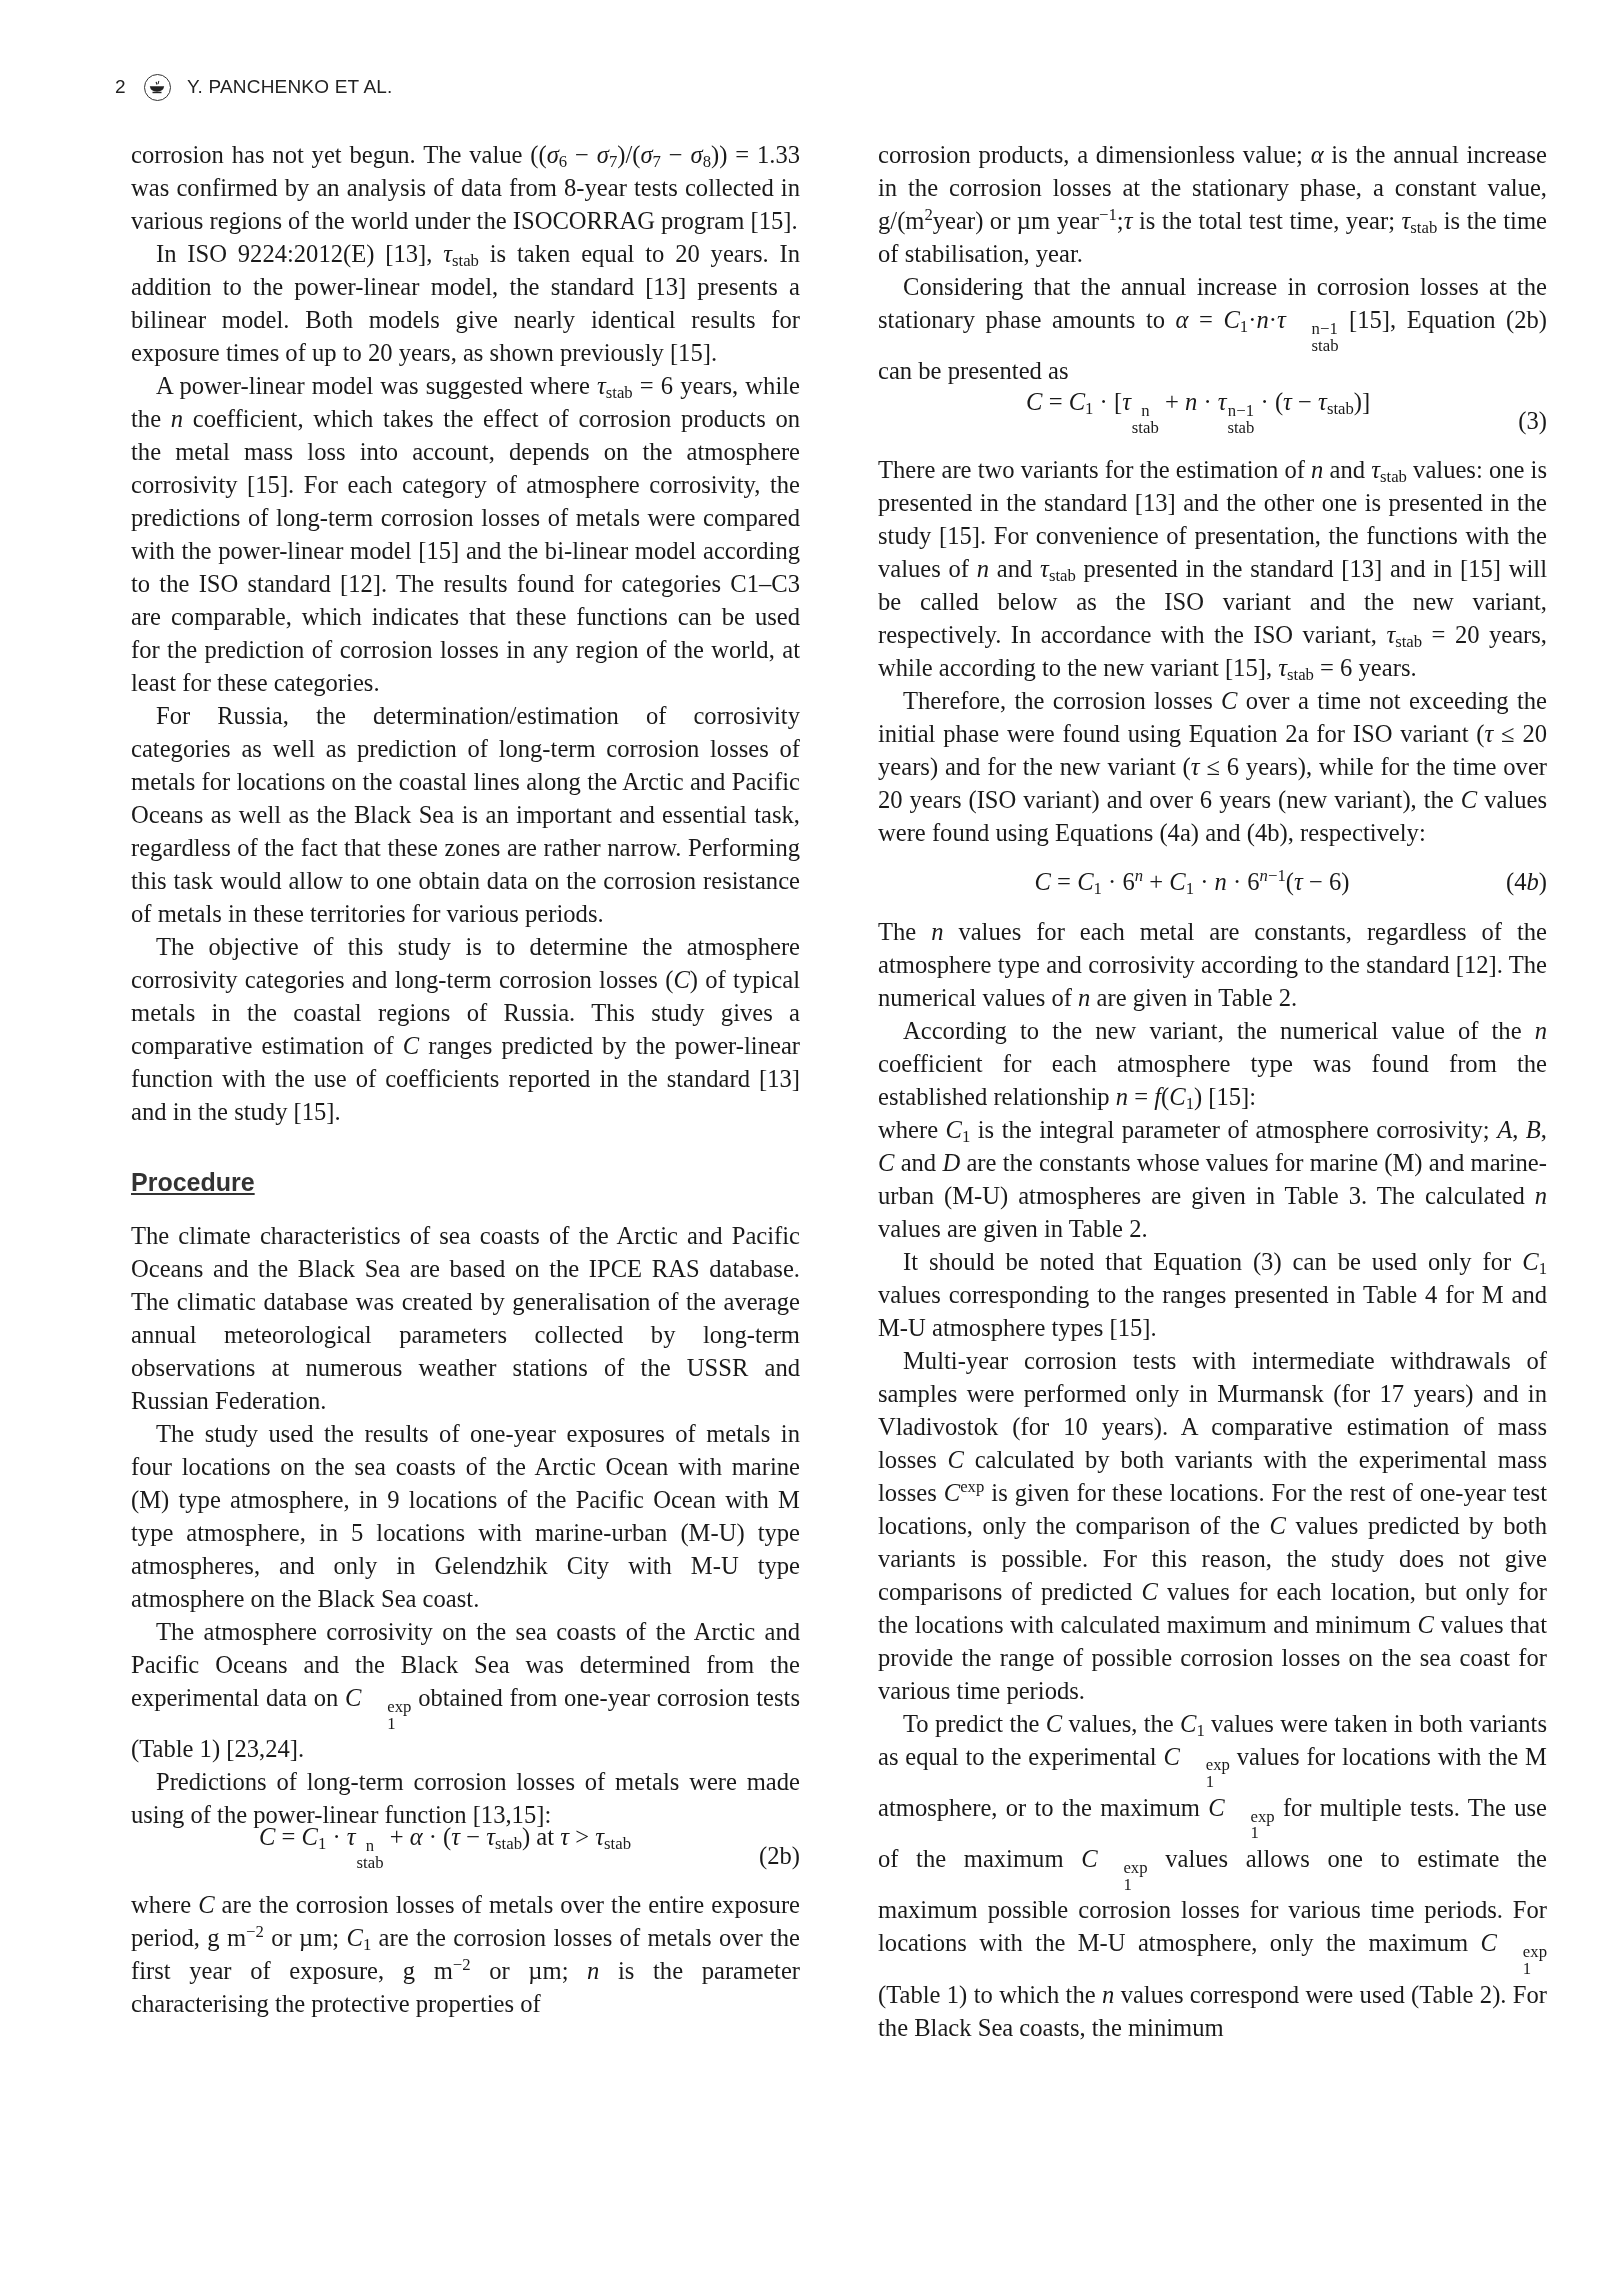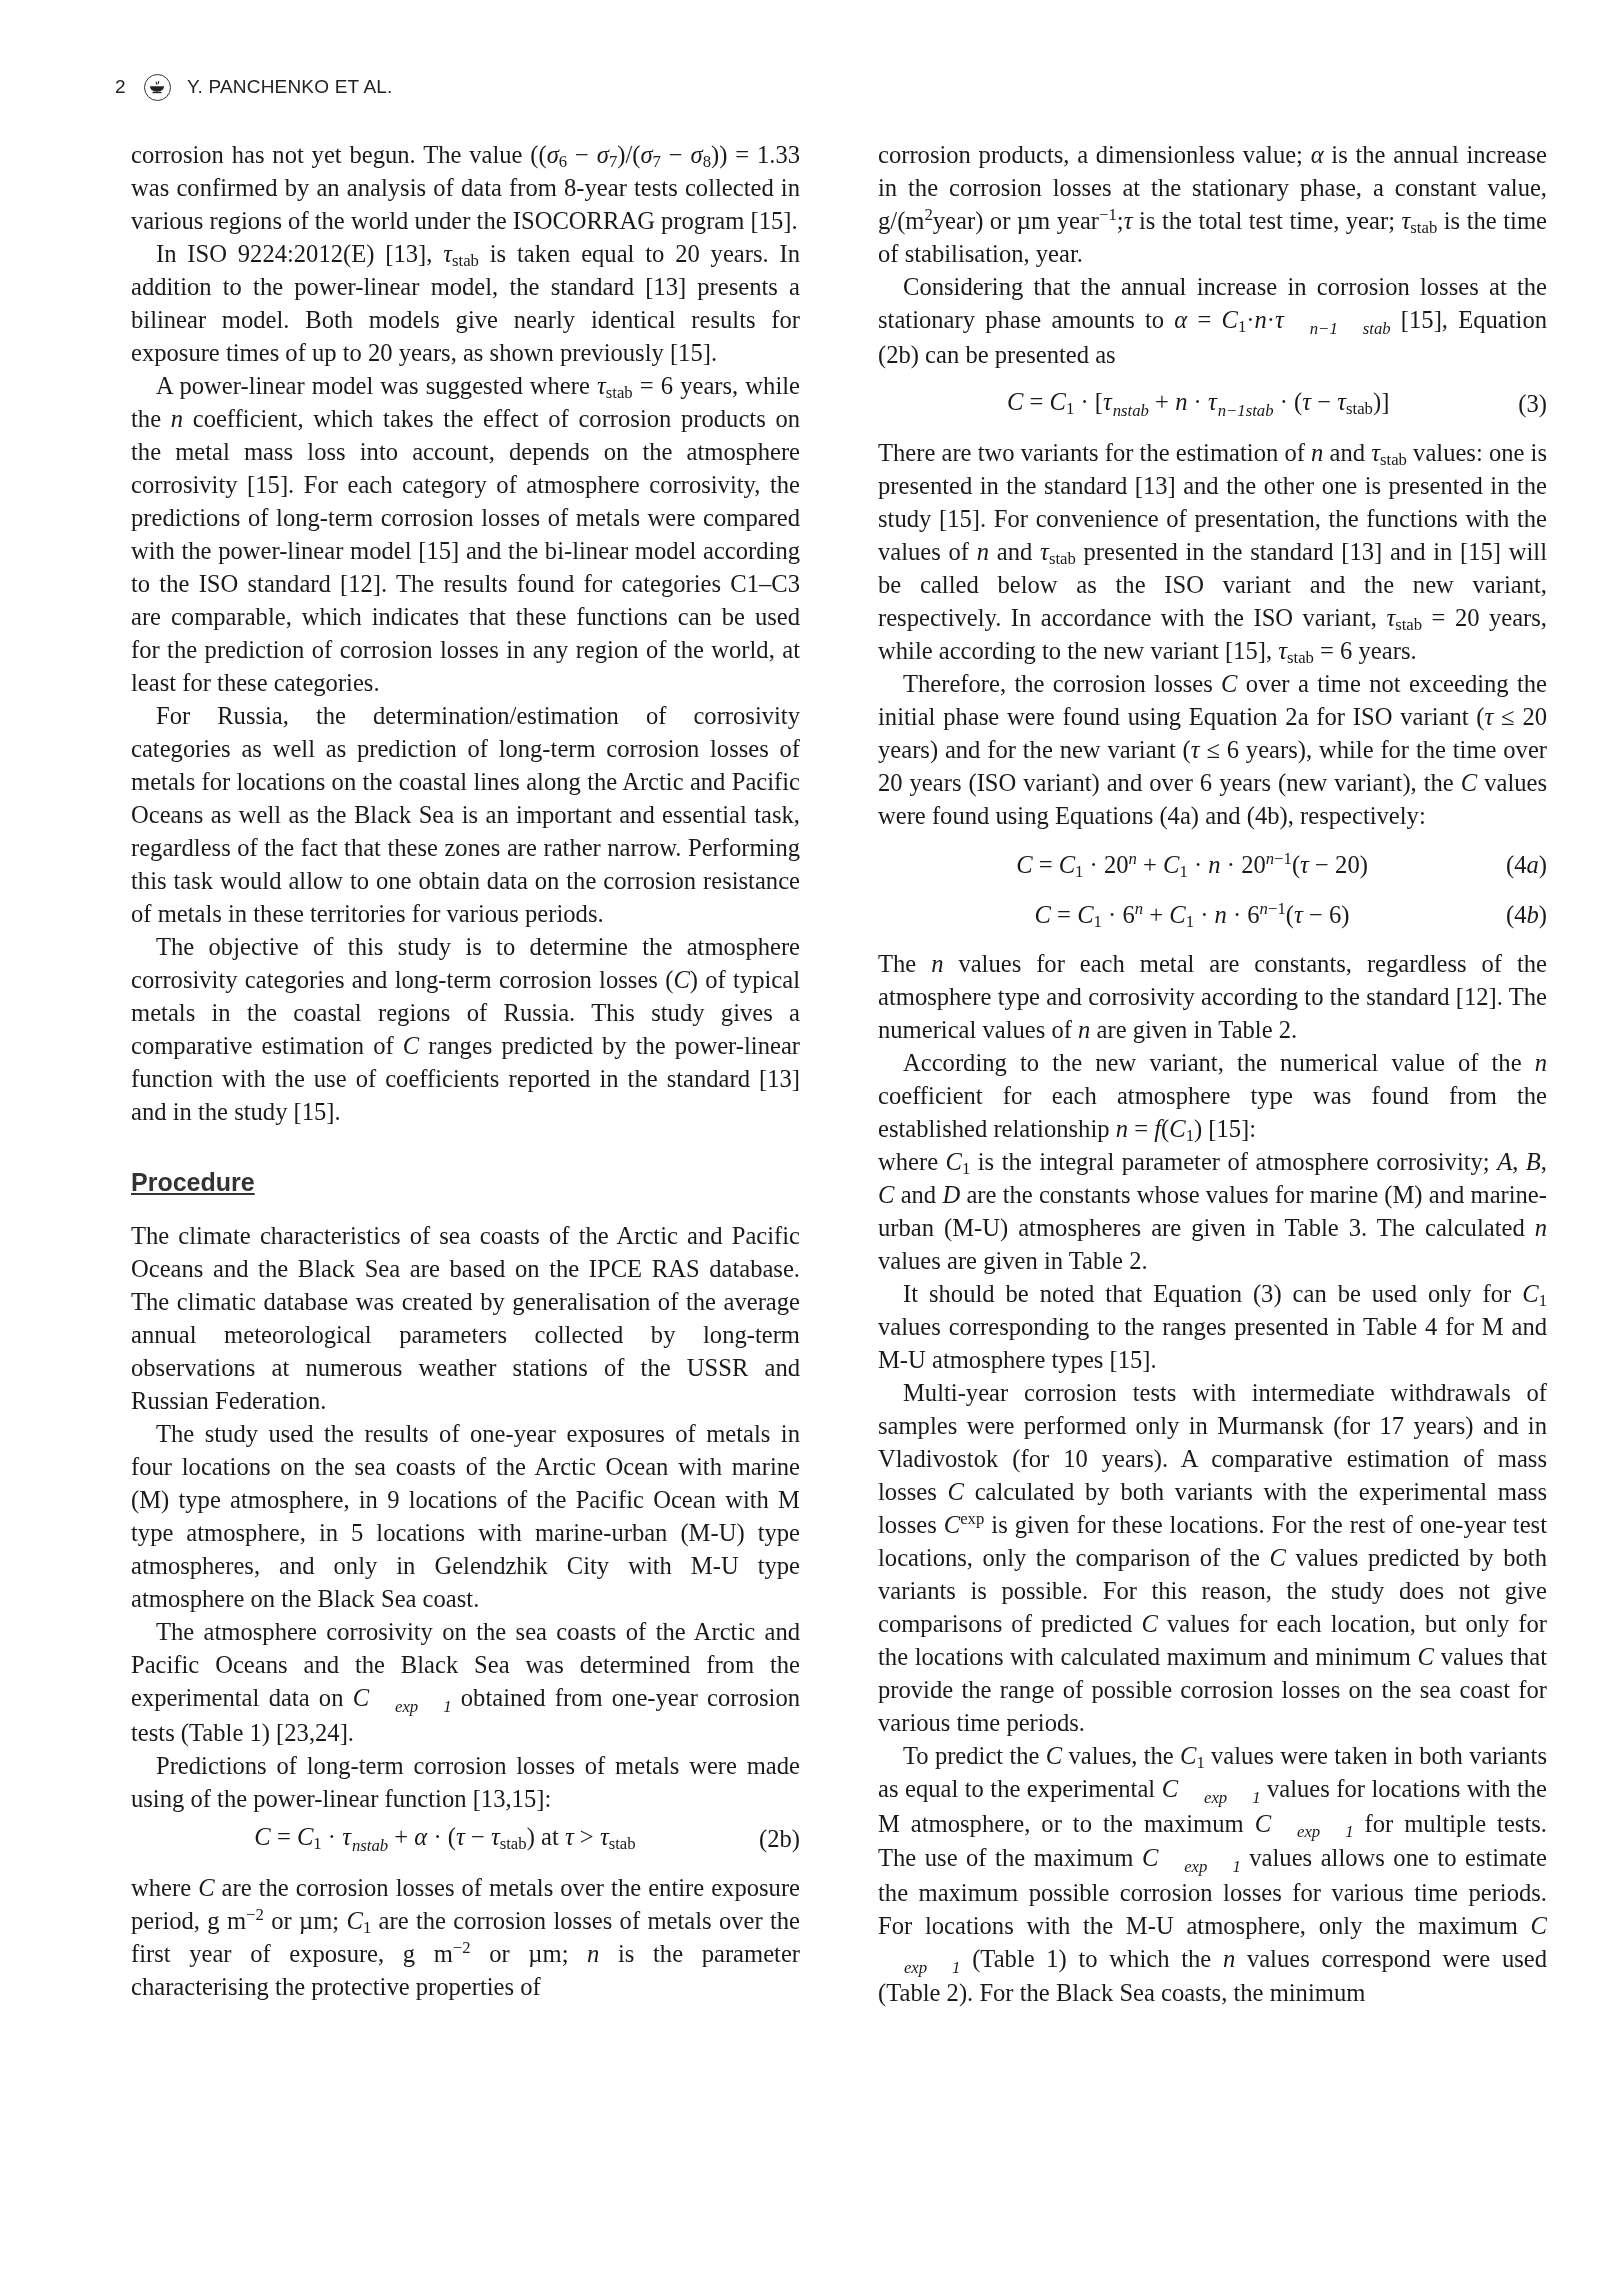--- a/index.html
+++ b/index.html
@@ -13,21 +13,21 @@
   .col { position: absolute; top: 138px; width: 669px; font-size: 24.6px; line-height: 33px; text-align: justify;
          hyphens: manual; }
   .col.left { left: 131px; }
   .col.right { left: 878px; }
   p { margin: 0; }
   p.ind { text-indent: 25px; }
   i, .it { font-style: italic; }
   sub, sup { font-size: 68%; line-height: 0; }
   sub { vertical-align: -0.25em; }
   sup { vertical-align: 0.55em; }
-  .ss { display: inline-flex; vertical-align: -0.35em; line-height: 1; font-size: 68%; margin-left: 0.9px; font-style: italic; }
+  .ss { display: inline-flex; flex-direction: column; vertical-align: -0.35em; line-height: 1; font-size: 68%; margin-left: 0.9px; }
   .ss span { display: block; }
   .eq { display: flex; justify-content: space-between; align-items: flex-end; height: 33px; margin: 16.3px 0; }
   .eq .body { flex: 1; text-align: center; white-space: nowrap; }
   .eq .num { white-space: nowrap; }
   .section-title { font-family: "Liberation Sans", "DejaVu Sans", sans-serif; font-weight: bold; font-size: 25px;
                    color: #333; margin: 38px 0 20px 0; line-height: 33px; text-decoration: underline; }
 </style>
 </head>
 <body>
 
@@ -87,24 +87,20 @@
           <span>n−1</span>
           <span>stab</span>
         </span> · (<i>τ</i> − <i>τ</i><sub>stab</sub>)]</span>
     <span class="num">(3)</span>
   </div>
 
   <p>There are two variants for the estimation of <i>n</i> and <i>τ</i><sub>stab</sub> values: one is presented in the standard [13] and the other one is presented in the study [15]. For convenience of pres­entation, the functions with the values of <i>n</i> and <i>τ</i><sub>stab</sub> pre­sented in the standard [13] and in [15] will be called below as the ISO variant and the new variant, respectively. In accordance with the ISO variant, <i>τ</i><sub>stab</sub> = 20 years, while according to the new variant [15], <i>τ</i><sub>stab</sub> = 6 years.</p>
   <p class="ind">Therefore, the corrosion losses <i>C</i> over a time not exceed­ing the initial phase were found using Equation 2a for ISO variant (<i>τ</i> ≤ 20 years) and for the new variant (<i>τ</i> ≤ 6 years), while for the time over 20 years (ISO variant) and over 6 years (new variant), the <i>C</i> values were found using Equations (4a) and (4b), respectively:</p>
 
   <div class="eq">
-    <span class="body"><i>C</i> = <i>C</i><sub>1</sub> · 20<sup><i>n</i></sup> + <i>C</i><sub>1</sub> · <i>n</i> · 20<sup><i>n</i>−1</sup>(<i>τ</i> − 20)</span>
-    <span class="num">(4<i>a</i>)</span>
-  </div>
-  <div class="eq">
     <span class="body"><i>C</i> = <i>C</i><sub>1</sub> · 6<sup><i>n</i></sup> + <i>C</i><sub>1</sub> · <i>n</i> · 6<sup><i>n</i>−1</sup>(<i>τ</i> − 6)</span>
     <span class="num">(4<i>b</i>)</span>
   </div>
 
   <p>The <i>n</i> values for each metal are constants, regardless of the atmosphere type and corrosivity according to the standard [12]. The numerical values of <i>n</i> are given in Table 2.</p>
   <p class="ind">According to the new variant, the numerical value of the <i>n</i> coefficient for each atmosphere type was found from the established relationship <i>n</i> = <i>f</i>(<i>C</i><sub>1</sub>) [15]:</p>
 
 
   <p>where <i>C</i><sub>1</sub> is the integral parameter of atmosphere corrosivity; <i>A</i>, <i>B</i>, <i>C</i> and <i>D</i> are the constants whose values for marine (M) and marine-urban (M-U) atmospheres are given in Table 3. The calculated <i>n</i> values are given in Table 2.</p>
   <p class="ind">It should be noted that Equation (3) can be used only for <i>C</i><sub>1</sub> values corresponding to the ranges presented in Table 4 for M and M-U atmosphere types [15].</p>

